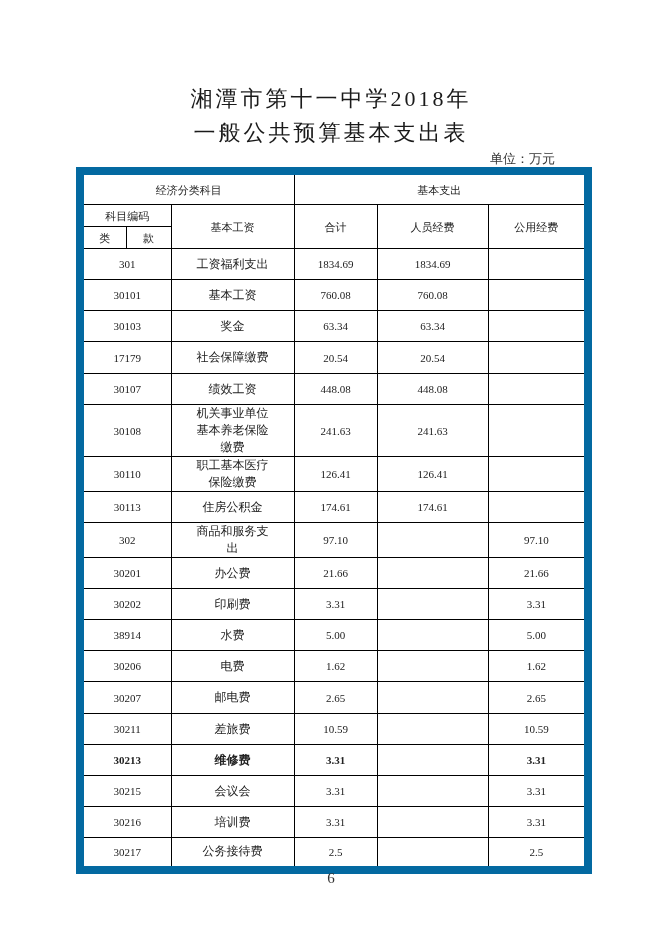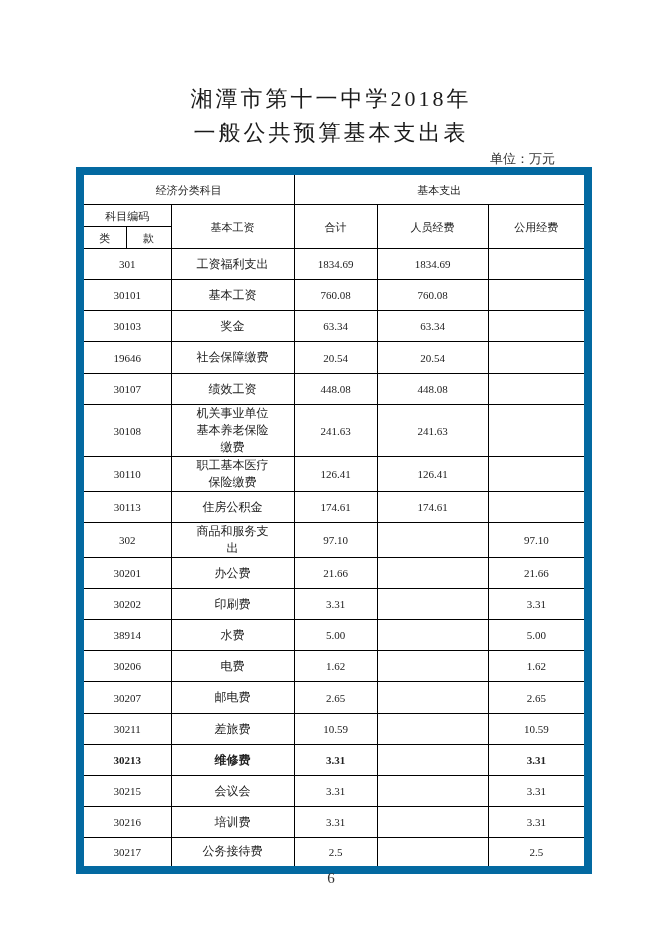--- a/index.html
+++ b/index.html
@@ -70,21 +70,21 @@
         <td></td>
       </tr>
       <tr style="height: 31px;">
         <td colspan="2">30103</td>
         <td class="name wrap">奖金</td>
         <td>63.34</td>
         <td>63.34</td>
         <td></td>
       </tr>
       <tr style="height: 32px;">
-        <td colspan="2">19646</td>
+        <td colspan="2">17179</td>
         <td class="name wrap">社会保障缴费</td>
         <td>20.54</td>
         <td>20.54</td>
         <td></td>
       </tr>
       <tr style="height: 31px;">
         <td colspan="2">30107</td>
         <td class="name wrap">绩效工资</td>
         <td>448.08</td>
         <td>448.08</td>

